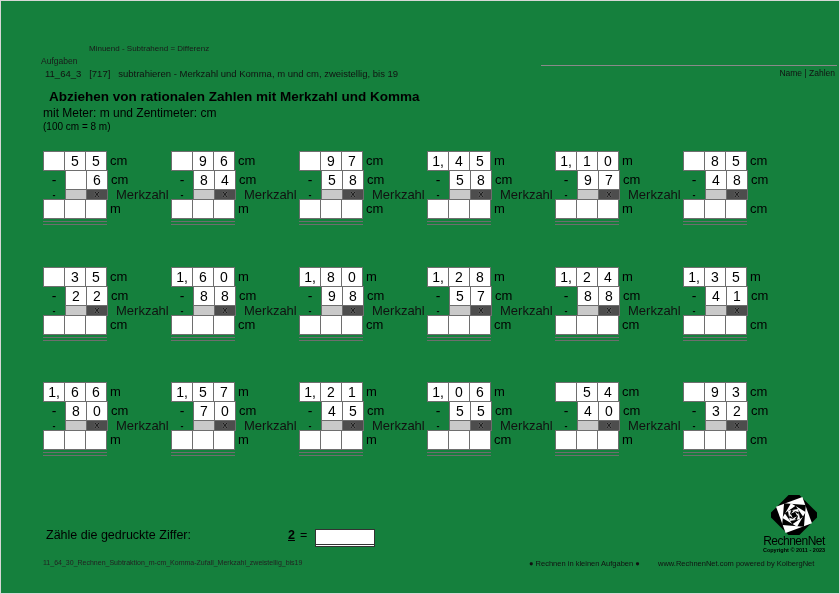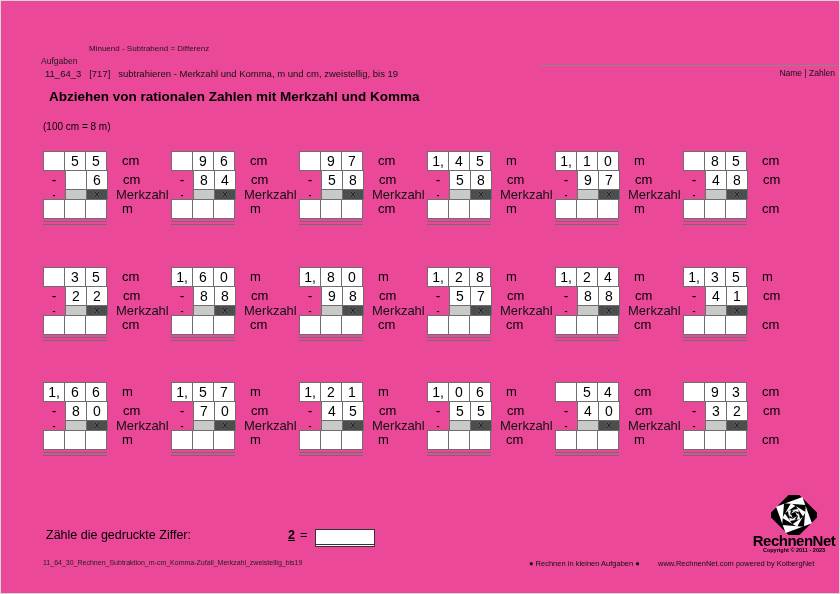--- a/index.html
+++ b/index.html
@@ -1,16 +1,16 @@
 <!DOCTYPE html>
 <html><head>
 <meta charset="utf-8">
 <style>
   html,body{margin:0;padding:0;background:#e8e8e8;}
-  #page{position:relative;width:840px;height:594px;background:#ec4899;
+  #page{position:relative;width:840px;height:594px;background:#15803d;
         font-family:"Liberation Sans",sans-serif;color:#000;overflow:hidden;
         border:1px solid #d7d7d7;box-sizing:border-box;}
 
   
   .hdr-formula{position:absolute;left:88px;top:43px;font-size:8px;color:#1a1a1a;}
   .hdr-aufgaben{position:absolute;left:40px;top:55px;font-size:8.5px;color:#1a1a1a;}
   .hdr-code{position:absolute;left:44px;top:67px;font-size:9.5px;color:#111;white-space:pre;text-align:right;}
   .name-line{position:absolute;left:540px;top:64px;width:296px;border-top:1px solid #8a8a8a;}
   .name-datum{position:absolute;right:4px;top:67px;font-size:8.5px;color:#111;}
 
@@ -27,55 +27,56 @@
   .prow.r3{height:11px;}
   .cell{box-sizing:border-box;width:22px;border:1px solid #6e6e6e;background:#fff;
         font-size:14px;line-height:18px;text-align:center;}
   .cell + .cell{margin-left:-1px;}
   .spacer{box-sizing:border-box;width:22px;border:1px solid transparent;
         font-size:14px;line-height:18px;text-align:center;}
   .r3 .cell{font-size:8px;line-height:9px;}
   .r3 .spacer{font-size:9px;line-height:10px;font-weight:bold;}
   .merk-light{background:#c9c9c9;}
   .merk-dark{background:#4d4d4d;color:#101010;text-shadow:0 0 1px #bdbdbd;font-weight:bold;}
-  .unit{font-size:13px;line-height:20px;margin-left:15px;white-space:nowrap;}
+  .unit{font-size:13px;line-height:20px;margin-left:3px;white-space:nowrap;}
   .mlabel{font-size:13px;line-height:11px;margin-left:8px;white-space:nowrap;color:#111;text-align:right;}
   .dline{width:64px;height:2px;margin-top:2px;border-top:1px solid #6e6e6e;
          border-bottom:1px solid #6e6e6e;}
 
   
   .task-label{position:absolute;left:45px;top:527px;font-size:12.5px;}
   .task-digit{position:absolute;left:287px;top:527px;font-size:12.5px;font-weight:bold;text-decoration:underline;}
   .task-eq{position:absolute;left:299px;top:527px;font-size:12.5px;}
   .task-box{position:absolute;left:314px;top:528px;width:58px;height:14px;
             border:1px solid #333;border-bottom:3px double #333;background:#fff;}
 
   
   .foot-left{position:absolute;left:42px;top:558px;font-size:7px;color:#222;}
   .foot-center{position:absolute;left:528px;top:558px;font-size:7.5px;color:#111;}
   .foot-right{position:absolute;left:657px;top:558px;font-size:7.5px;color:#111;}
 
   
   .logo{position:absolute;left:748px;top:494px;width:90px;text-align:center;}
   .logo svg{display:block;margin:0 auto;}
-  .logo-name{font-size:15px;font-weight:bold;letter-spacing:-0.5px;line-height:12px;}
+  .logo-name{font-size:12px;font-weight:normal;letter-spacing:-0.5px;line-height:12px;}
   .logo-copy{font-size:5.5px;font-weight:bold;line-height:6px;}
 </style>
 </head>
 <body>
 
 <div id="page">
 
   <div class="hdr-formula">Minuend - Subtrahend = Differenz</div>
   <div class="hdr-aufgaben">Aufgaben</div>
   <div class="hdr-code">11_64_3   [717]   subtrahieren - Merkzahl und Komma, m und cm, zweistellig, bis 19</div>
   <div class="name-line"></div>
   <div class="name-datum">Name | Zahlen</div>
 
   <div class="title">Abziehen von rationalen Zahlen mit Merkzahl und Komma</div>
+  <div class="subtitle">mit Meter: m und Zentimeter: cm</div>
   <div class="note">(100 cm = 8 m)</div>
 
   <div class="prow-band" id="band-0" style="top:150px;">
       <div class="problem">
       <div class="prow r1">
         <div class="cell m-cell"></div>
         <div class="cell m-cell">5</div>
         <div class="cell m-cell">5</div>
         <span class="unit m-unit">cm</span>
       </div>

